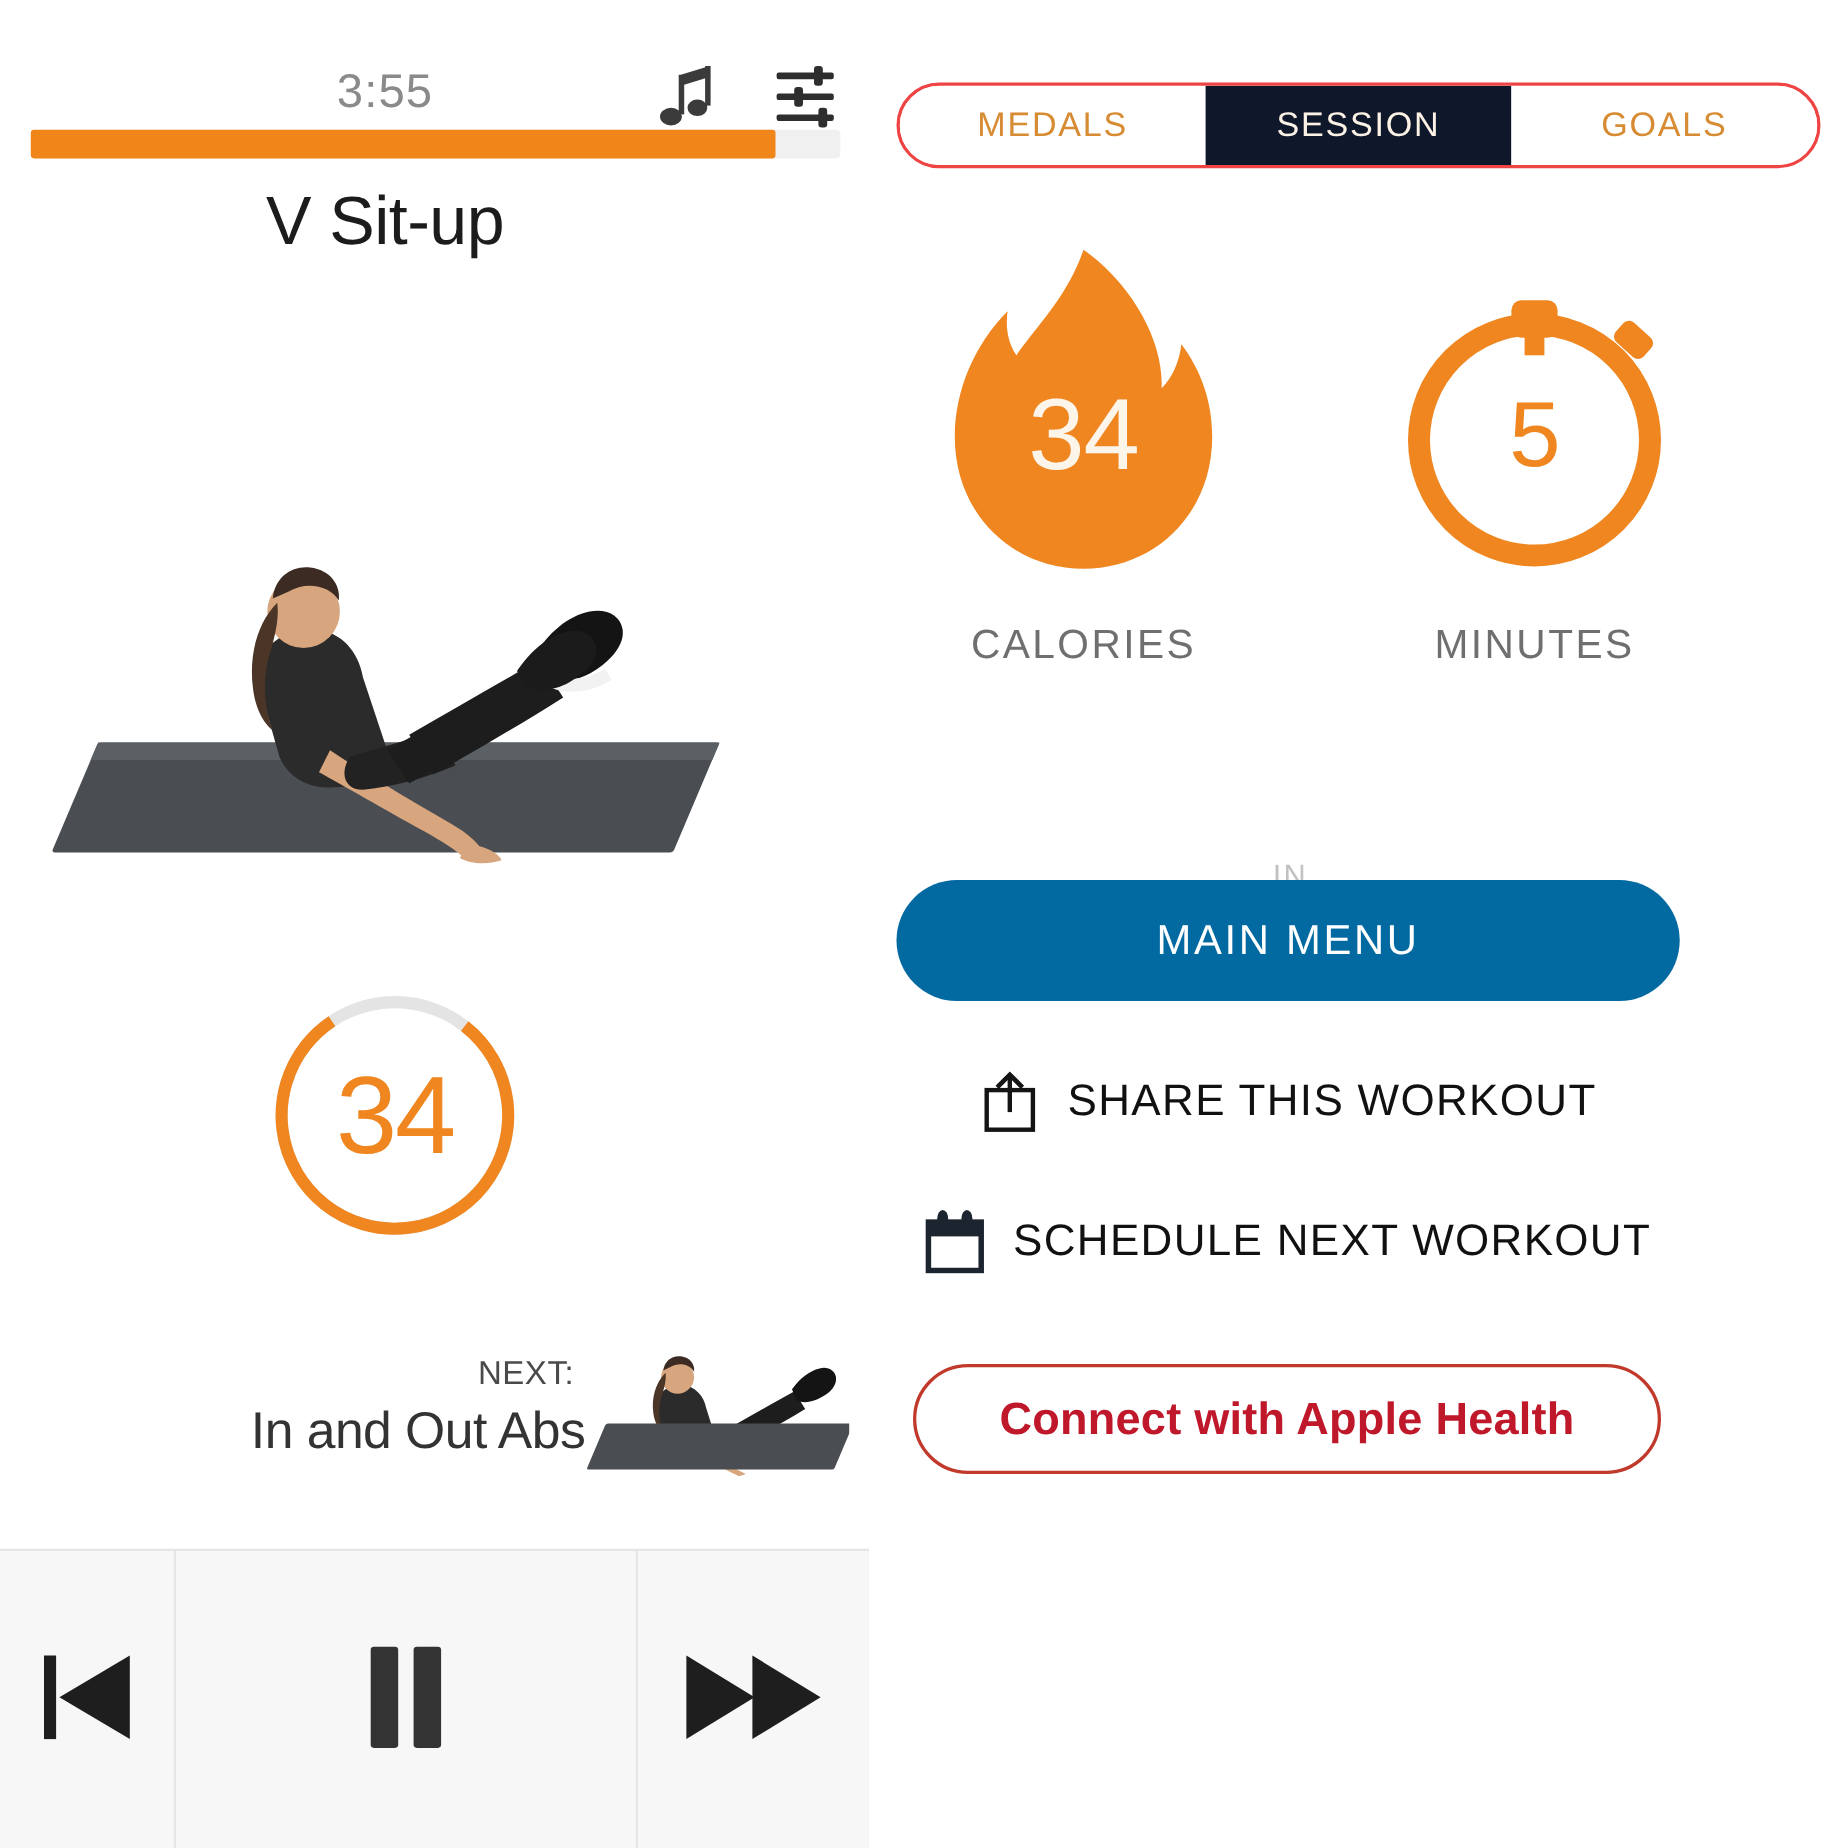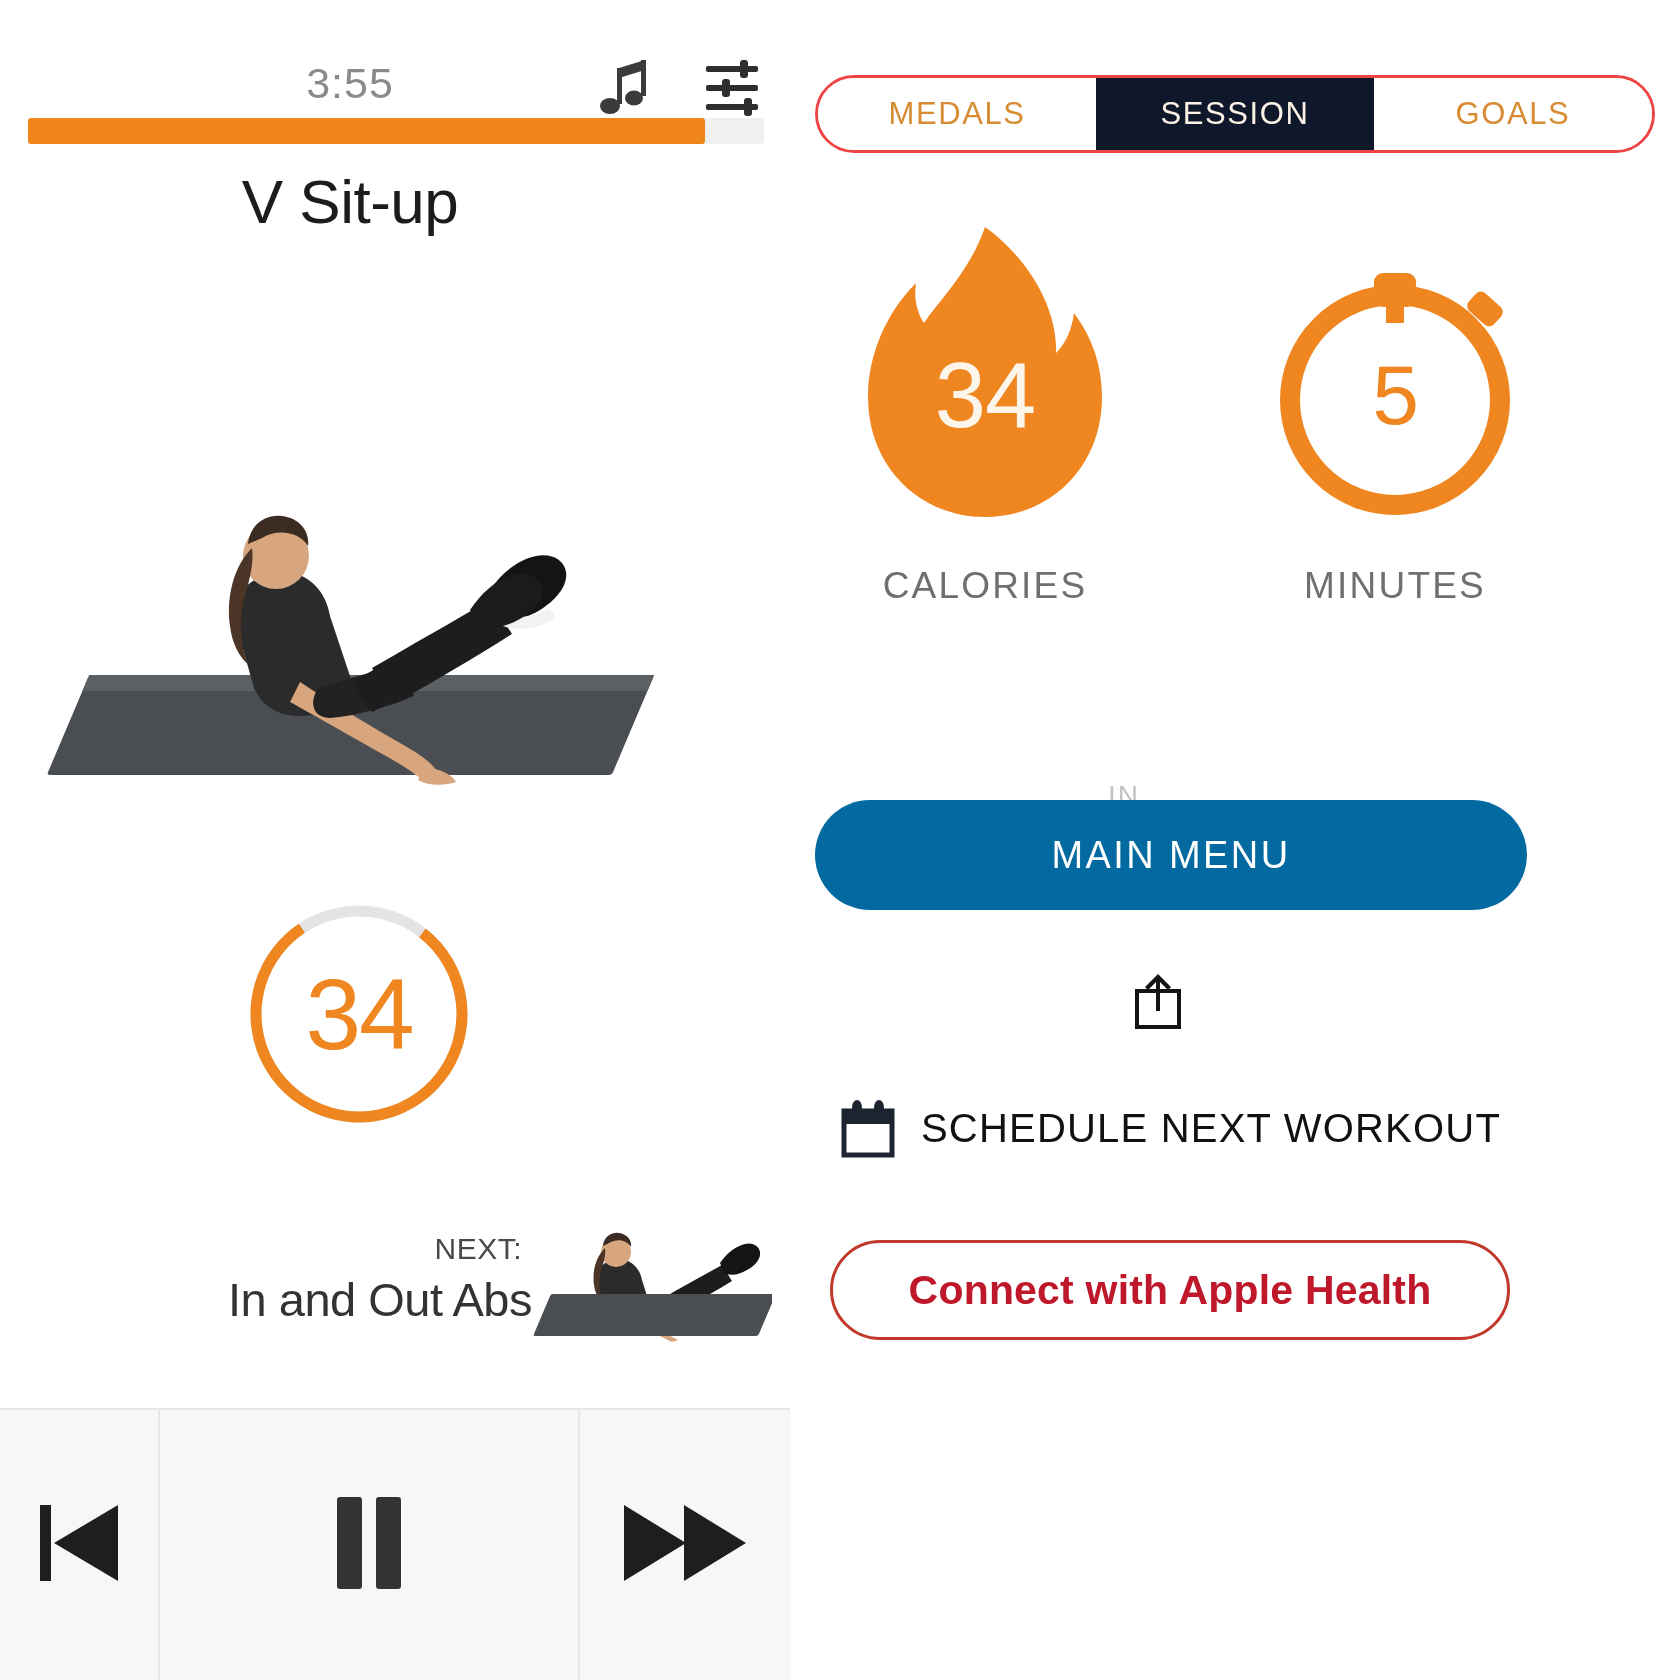--- a/index.html
+++ b/index.html
@@ -143,22 +143,22 @@
     position:absolute; left:0; width:330px;
     text-align:center; font-weight:400;
   }
   .cal-val { top:128px; font-size:92px; color:#fdf4ea; letter-spacing:-1px; }
   .min-val { top:132px; font-size:84px; color:#ef8620; letter-spacing:-1px; }
   .stat-label {
     position:absolute; top:350px; left:0; width:330px;
     text-align:center; font-size:37px; color:#6f6f6f; letter-spacing:2.2px;
   }
   .in-word {
-    position:absolute; left:318px; top:565px; width:110px;
-    text-align:left; font-size:28px; color:#c2c2c2; letter-spacing:2px;text-decoration:underline;
+    position:absolute; left:328px; top:565px; width:110px;
+    text-align:center; font-size:28px; color:#c2c2c2; letter-spacing:2px;text-decoration:underline;
   }
 
   .main-menu-btn {
     position:absolute; left:25px; top:800px;
     width:712px; height:110px;
     background:#0369a1; border-radius:55px;
     display:flex; align-items:center; justify-content:center;
     font-size:38px; color:#ffffff; letter-spacing:2.4px;
     cursor:pointer; border:none;
     font-family:"Liberation Sans", sans-serif;
@@ -377,20 +377,21 @@
     <button class="main-menu-btn">MAIN MENU</button>
 
     <div class="action-row row-share">
       <span class="action-icon">
         <svg viewBox="0 0 54 60" width="54" height="60" aria-hidden="true">
           <rect x="6" y="20" width="42" height="36" fill="none" stroke="#141414" stroke-width="4"></rect>
           <rect x="25" y="6" width="4" height="34" fill="#141414"></rect>
           <path d="M27 3 L40 16 L37 19 L27 9 L17 19 L14 16 Z" fill="#141414"></path>
         </svg>
       </span>
+      <span class="action-label">SHARE THIS WORKOUT</span>
     </div>
 
     <div class="action-row row-schedule">
       <span class="action-icon">
         <svg viewBox="0 0 54 60" width="54" height="60" aria-hidden="true">
           <rect x="3" y="13" width="48" height="44" fill="none" stroke="#1c2430" stroke-width="5"></rect>
           <rect x="3" y="13" width="48" height="13" fill="#1c2430"></rect>
           <ellipse cx="16" cy="10" rx="5" ry="8" fill="#1c2430"></ellipse>
           <ellipse cx="38" cy="10" rx="5" ry="8" fill="#1c2430"></ellipse>
         </svg>

